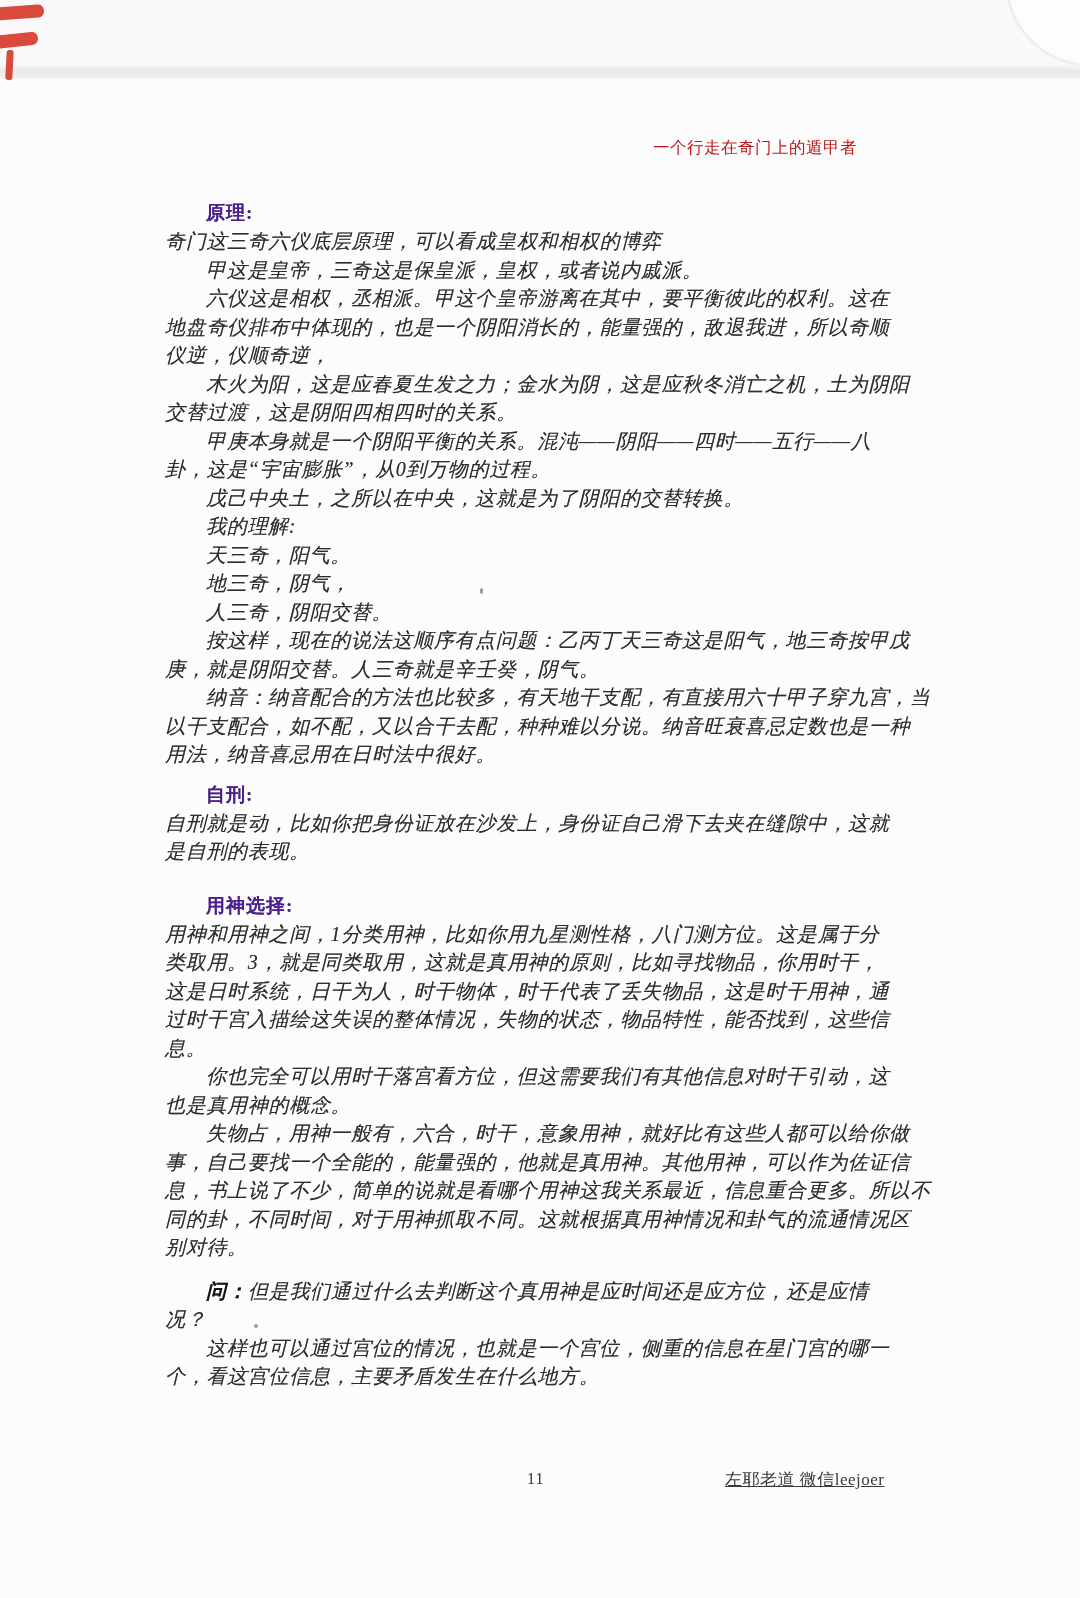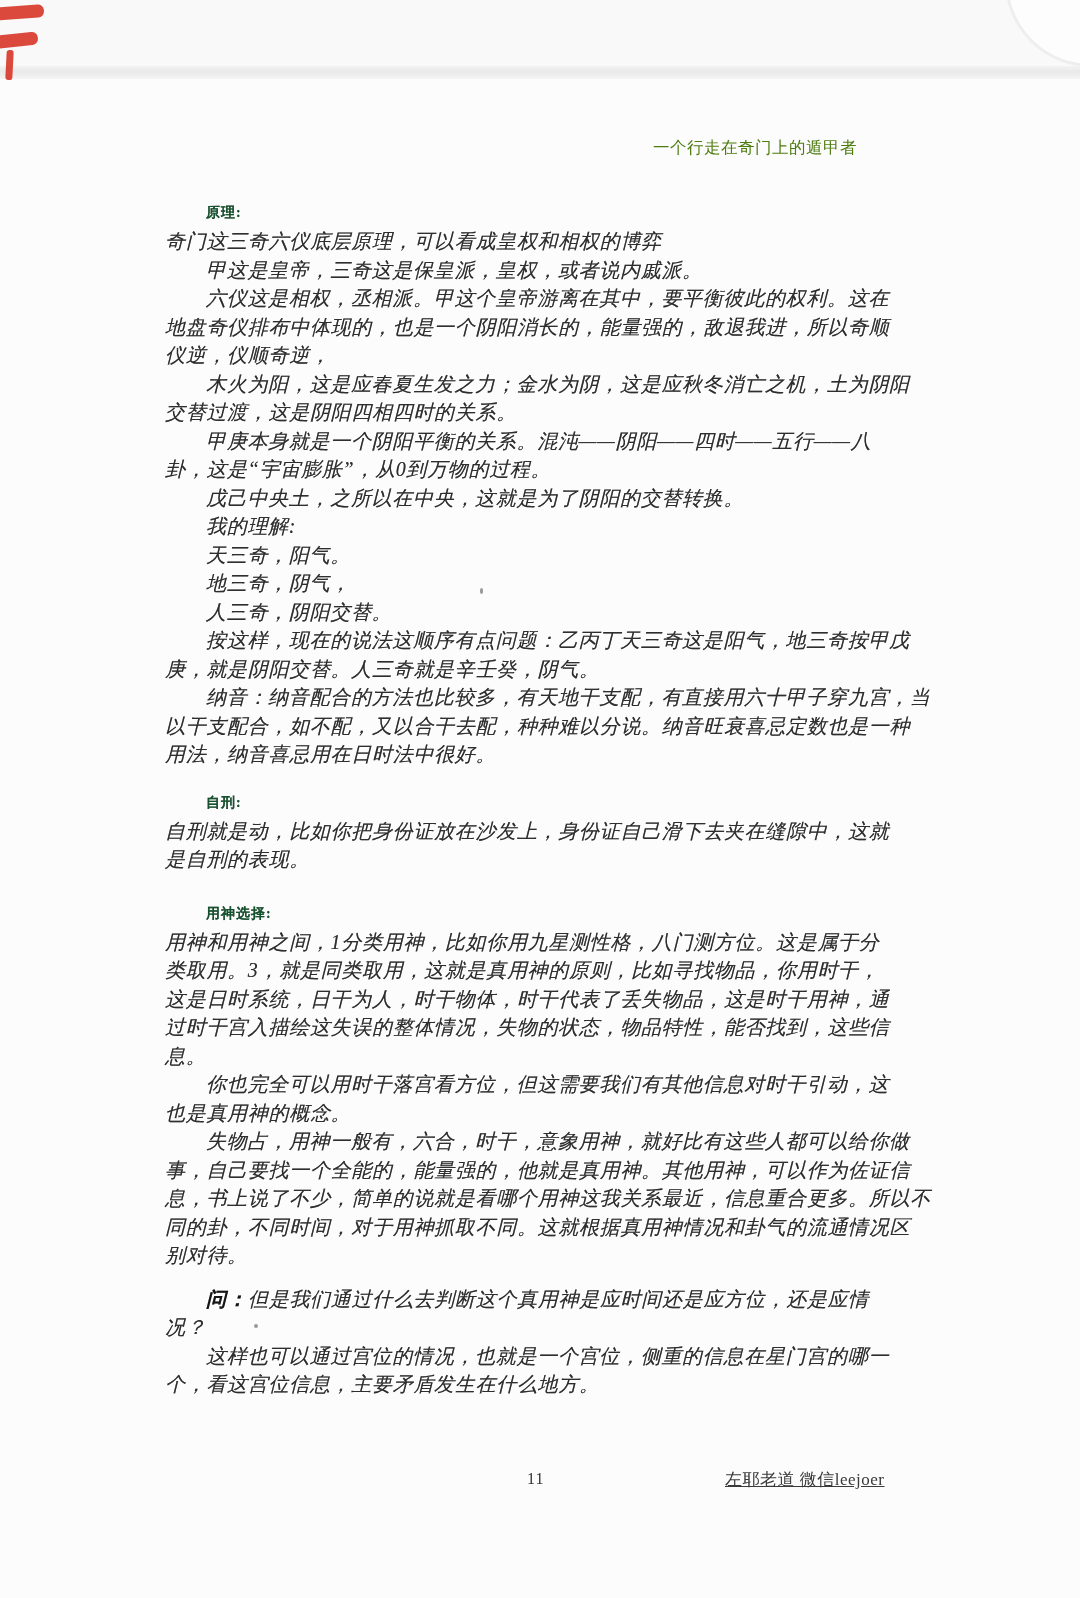--- a/index.html
+++ b/index.html
@@ -12,30 +12,30 @@
   .top-band{position:absolute;left:0;top:66px;width:100%;height:13px;
     background:linear-gradient(to bottom,#f2f2f2,#e9e9e9 45%,#f4f4f4);}
   .corner-arc{position:absolute;left:1005px;top:-105px;width:166px;height:166px;
     border:3px solid #eeeeee;border-radius:50%;background:#fdfdfd;}
   
   .red-mark{position:absolute;background:#d83a2c;border-radius:6px;opacity:.92;}
   .red-mark.m1{left:-10px;top:6px;width:54px;height:13px;transform:rotate(-4deg);}
   .red-mark.m2{left:-12px;top:34px;width:50px;height:13px;transform:rotate(-6deg);}
   .red-mark.m3{left:6px;top:50px;width:7px;height:30px;border-radius:3px;transform:rotate(3deg);}
   .running-title{position:absolute;top:137px;right:223px;font-size:16.5px;line-height:21px;
-    color:#4d7c0f;letter-spacing:.5px;white-space:nowrap;}
+    color:#b91c1c;letter-spacing:.5px;white-space:nowrap;}
   .content{position:absolute;left:165px;top:199px;width:744px;color:#2e2e2e;}
-  .sec-heading{font-weight:bold;font-size:14px;line-height:28px;height:28px;
-    padding-left:41px;color:#14532d;letter-spacing:1px;white-space:nowrap;
+  .sec-heading{font-weight:bold;font-size:19px;line-height:28px;height:28px;
+    padding-left:41px;color:#4c1d95;letter-spacing:1px;white-space:nowrap;
     text-shadow:0 0 .5px rgba(20,20,20,.55);}
   .line{font-size:20px;line-height:28.5px;height:28.5px;letter-spacing:.7px;
     white-space:nowrap;color:#2e2e2e;text-shadow:0 0 .5px rgba(40,40,40,.5);font-style:italic;}
   .line.indent{padding-left:41px;}
   .line b.prefix{font-weight:bold;color:#151515;letter-spacing:1px;}
-  .sec-1{margin-top:20px;}
+  .sec-1{margin-top:12px;}
   .sec-2{margin-top:26px;}
   .sec-3{margin-top:15px;}
   .footer-page{position:absolute;left:527px;top:1470px;font-size:16px;color:#333;letter-spacing:1px;text-align:right;}
   .footer-credit{position:absolute;left:725px;top:1468px;font-size:17px;color:#3a3a3a;
     letter-spacing:.5px;white-space:nowrap;text-decoration:underline;}
   .speck{position:absolute;background:#9a9a9a;border-radius:50%;}
   .speck.s1{left:480px;top:588px;width:3px;height:6px;}
   .speck.s2{left:254px;top:1324px;width:4px;height:4px;}
 </style>
 </head>

